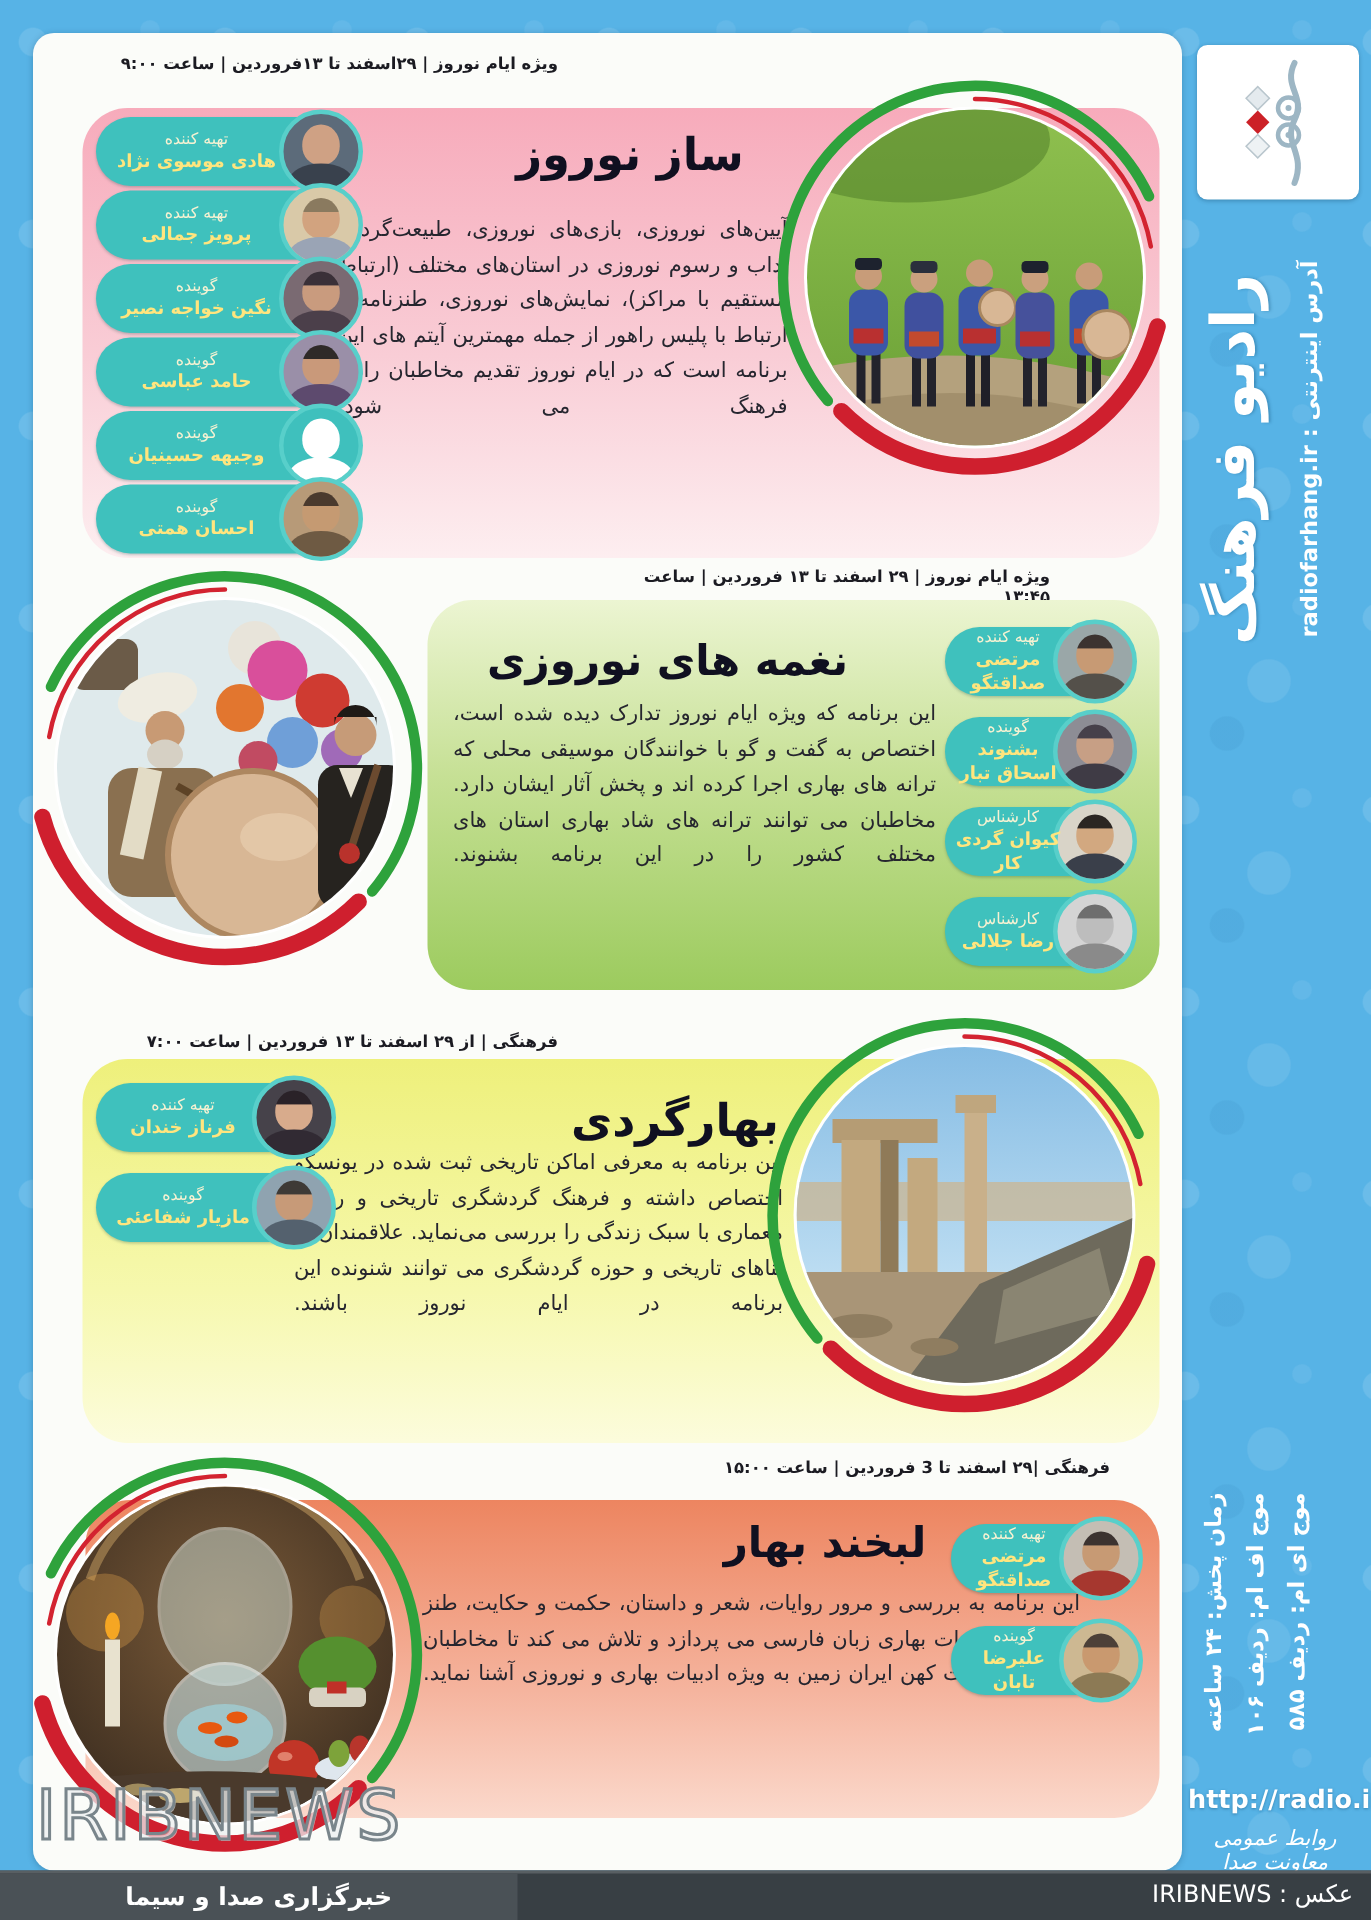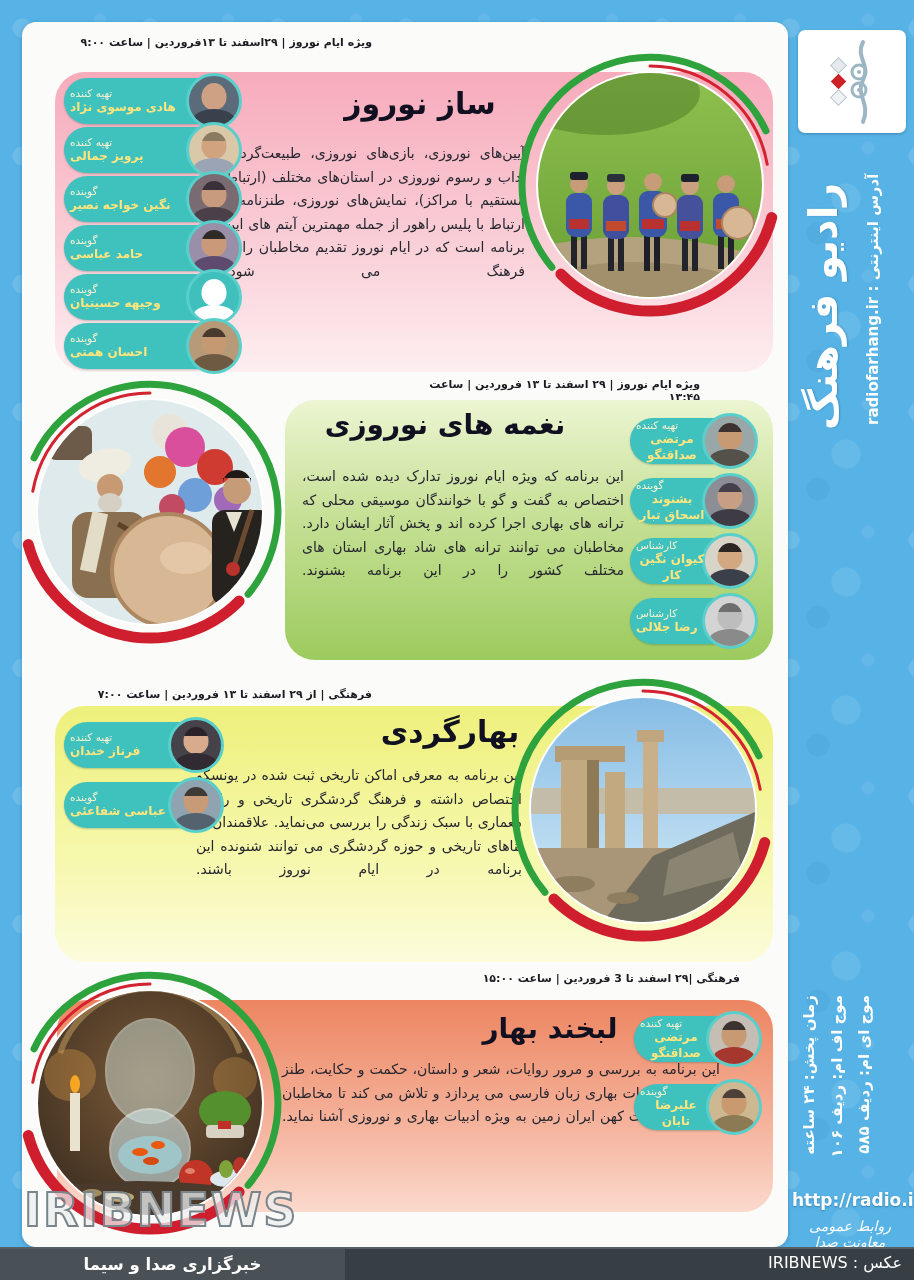--- a/index.html
+++ b/index.html
@@ -22,21 +22,21 @@
   .panel-1{left:55px;top:72px;width:718px;height:300px;background:linear-gradient(180deg,#f7abbb 0%,#f9cdd6 55%,#fdeef0 100%);}
   .panel-2{left:285px;top:400px;width:488px;height:260px;background:linear-gradient(180deg,#ecf5d2 0%,#c6e095 45%,#9ccb5e 100%);}
   .panel-3{left:55px;top:706px;width:718px;height:256px;background:linear-gradient(180deg,#eef07b 0%,#f6f8ad 60%,#fcfcdc 100%);}
   .panel-4{left:57px;top:1000px;width:716px;height:212px;background:linear-gradient(180deg,#ed8560 0%,#f5b49e 60%,#fbd9cc 100%);}
   .sec-header{position:absolute;direction:rtl;text-align:right;font-size:11px;font-weight:bold;color:#1b1b22;}
   .sec-title{position:absolute;direction:rtl;text-align:center;font-weight:bold;color:#101020;}
   .sec-body{position:absolute;direction:rtl;text-align:justify;color:#26262f;font-size:14px;line-height:1.68;}
   .sec-body:after{content:"";display:inline-block;width:100%;}
   
   .chip{position:absolute;height:46px;border-radius:23px;background:#3fc1bd;box-shadow:0 1px 2px rgba(0,60,60,.25);}
-  .chip-t{position:absolute;inset:0;right:40px;left:6px;display:flex;flex-direction:column;justify-content:center;text-align:center;direction:rtl;align-items:flex-end;}
+  .chip-t{position:absolute;inset:0;right:40px;left:6px;display:flex;flex-direction:column;justify-content:center;text-align:center;direction:rtl;}
   .role{font-size:10.5px;color:#f7f2d2;line-height:1.25;}
   .pname{font-size:12px;font-weight:bold;color:#ffe57e;line-height:1.3;}
   .av{position:absolute;right:-10px;top:-5px;width:56px;height:56px;border-radius:50%;border:3px solid #58cfca;overflow:hidden;background:var(--bg,#8aa);box-sizing:border-box;}
   .av::before{content:"";position:absolute;left:50%;top:7px;transform:translateX(-50%);width:25px;height:27px;border-radius:50% 50% 46% 46%;
     background:linear-gradient(180deg,var(--hair,#333) 0%,var(--hair,#333) 34%,var(--skin,#d9b08c) 35%);}
   .av::after{content:"";position:absolute;left:50%;bottom:-7px;transform:translateX(-50%);width:43px;height:24px;border-radius:50% 50% 0 0;background:var(--shirt,#404a55);}
   .a-s1-0{--bg:#5c6b7a;--hair:#cfa184;--skin:#cfa184;--shirt:#39414d}
   .a-s1-1{--bg:#d9c9a8;--hair:#8a7a5f;--skin:#d2a37f;--shirt:#9aa4b5}
   .a-s1-2{--bg:#7a6a72;--hair:#3a3038;--skin:#c99b7e;--shirt:#4b3f4a}
   .a-s1-3{--bg:#9a8fa8;--hair:#2f2a28;--skin:#c9997a;--shirt:#5d4a6e}
@@ -56,21 +56,21 @@
   .logo-box{left:798px;top:30px;width:108px;height:103px;background:#fff;border-radius:7px;box-shadow:0 1px 3px rgba(0,40,70,.3);display:flex;align-items:center;justify-content:center;}
   .station{font-size:40px;font-weight:bold;text-shadow:0 1px 2px rgba(20,80,120,.35);}
   .webaddr{font-size:15px;font-weight:bold;}
   .wavecol{font-size:15px;font-weight:bold;width:190px;text-align:right;}
   .radiourl{left:792px;top:1190px;width:118px;text-align:center;color:#fff;font-size:17px;font-weight:bold;text-shadow:0 1px 2px rgba(20,80,120,.5);}
   .prsig{left:790px;top:1218px;width:120px;text-align:center;color:#fff;font-size:14px;font-style:italic;direction:rtl;}
   
   .bottom-bar{left:0;top:1247px;width:914px;height:33px;background:#383f44;border-top:2px solid #585f63;box-sizing:border-box;}
   .agency-box{left:0;top:1249px;width:345px;height:31px;background:#4a5156;color:#fff;font-weight:bold;font-size:16.5px;display:flex;align-items:center;justify-content:center;direction:rtl;}
   .credit{right:12px;top:1253px;color:#fff;font-size:16px;direction:rtl;}
-  .watermark{left:24px;top:1183px;font-size:46px;font-weight:bold;letter-spacing:2px;color:rgba(225,228,230,.45);
+  .watermark{left:24px;top:1183px;font-size:46px;font-weight:normal;letter-spacing:2px;color:rgba(225,228,230,.45);
     -webkit-text-stroke:2px #79858b;text-shadow:1px 1px 0 rgba(255,255,255,.55);z-index:6;}
 </style>
 </head>
 <body>
 
 <div class="abs board"></div>
 
 <div class="sec-header" style="left:38px;top:36px;width:334px;">ویژه ایام نوروز | ۲۹اسفند تا ۱۳فروردین | ساعت ۹:۰۰</div>
 <div class="panel panel-1"></div>
 <div class="sec-title" style="left:270px;top:86px;width:300px;font-size:30px;">ساز نوروز</div>
@@ -176,21 +176,21 @@
 <div class="chip" style="left:64px;top:323px;width:168px;z-index:4;">
   <div class="av a-s1-5"></div>
   <div class="chip-t">
       <div class="role">گوینده</div>
   <div class="pname">احسان همتی</div>
     </div>
 </div>
 
 <div class="sec-header" style="left:420px;top:378px;width:280px;">ویژه ایام نوروز |  ۲۹ اسفند تا ۱۳ فروردین  | ساعت ۱۳:۴۵</div>
 <div class="panel panel-2"></div>
-<div class="sec-title" style="left:320px;top:408px;width:250px;font-size:28px;">نغمه های نوروزی</div>
+<div class="sec-title" style="left:320px;top:424px;width:250px;font-size:28px;">نغمه های نوروزی</div>
 <div class="sec-body" style="left:302px;top:465px;width:322px;">این برنامه که ویژه ایام نوروز تدارک دیده شده است، اختصاص به گفت و گو با خوانندگان موسیقی محلی که ترانه های بهاری اجرا کرده اند و پخش آثار ایشان دارد. مخاطبان می توانند ترانه های شاد بهاری استان های مختلف کشور را در این برنامه بشنوند.</div>
 
 <svg class="medal" style="left:0px;top:362px;z-index:3;" viewBox="0 0 300 300">
   <defs>
       <clipPath id="c2">
         <circle cx="150" cy="150" r="112"></circle>
       </clipPath>
     </defs>
   <g transform="scale(-1,1) translate(-300,0)">
     <path d="M51.9,232.3 A128,128 0 1 1 266.0,95.9" fill="none" stroke="#2ea23c" stroke-width="7" stroke-linecap="round"></path>
@@ -238,34 +238,34 @@
   <div class="av a-s2-1"></div>
   <div class="chip-t">
       <div class="role">گوینده</div>
   <div class="pname">بشنوند اسحاق تبار</div>
     </div>
 </div>
 <div class="chip" style="left:630px;top:538px;width:118px;z-index:4;">
   <div class="av a-s2-2"></div>
   <div class="chip-t">
       <div class="role">کارشناس</div>
-  <div class="pname">کیوان نگین کار</div>
+  <div class="pname">کیوان گردی کار</div>
     </div>
 </div>
 <div class="chip" style="left:630px;top:598px;width:118px;z-index:4;">
   <div class="av a-s2-3"></div>
   <div class="chip-t">
       <div class="role">کارشناس</div>
   <div class="pname">رضا جلالی</div>
     </div>
 </div>
 
 <div class="sec-header" style="left:40px;top:688px;width:332px;">فرهنگی | از ۲۹ اسفند تا ۱۳ فروردین | ساعت ۷:۰۰</div>
 <div class="panel panel-3"></div>
-<div class="sec-title" style="left:335px;top:714px;width:230px;font-size:30px;">بهارگردی</div>
+<div class="sec-title" style="left:335px;top:730px;width:230px;font-size:30px;">بهارگردی</div>
 <div class="sec-body" style="left:196px;top:764px;width:326px;">این برنامه به معرفی اماکن تاریخی ثبت شده در یونسکو اختصاص داشته و فرهنگ گردشگری تاریخی و رابطه معماری با سبک زندگی را بررسی می‌نماید. علاقمندان به بناهای تاریخی و حوزه گردشگری می توانند شنونده این برنامه در ایام نوروز باشند.</div>
 
 <svg class="medal" style="left:493px;top:660px;z-index:3;" viewBox="0 0 300 300">
   <defs>
     <clipPath id="c3">
         <circle cx="150" cy="150" r="112"></circle>
       </clipPath>
     <linearGradient id="sky3" x1="0" y1="0" x2="0" y2="1">
       <stop offset="0" stop-color="#85bce4"></stop>
         <stop offset="1" stop-color="#d6ecf8"></stop>
@@ -296,21 +296,21 @@
   <div class="av a-s3-0"></div>
   <div class="chip-t">
       <div class="role">تهیه کننده</div>
   <div class="pname">فرناز خندان</div>
     </div>
 </div>
 <div class="chip" style="left:64px;top:782px;width:150px;z-index:4;">
   <div class="av a-s3-1"></div>
   <div class="chip-t">
       <div class="role">گوینده</div>
-  <div class="pname">عباسی شفاعئی</div>
+  <div class="pname">مازیار شفاعئی</div>
     </div>
 </div>
 
 <div class="sec-header" style="left:460px;top:972px;width:280px;">فرهنگی |۲۹  اسفند تا 3 فروردین | ساعت ۱۵:۰۰</div>
 <div class="panel panel-4"></div>
 <div class="sec-title" style="left:430px;top:1012px;width:240px;font-size:28px;">لبخند بهار</div>
 <div class="sec-body" style="left:282px;top:1058px;width:438px;">این برنامه به بررسی و مرور روایات، شعر و داستان، حکمت و حکایت، طنز و ترانه در ادبیات بهاری زبان فارسی می پردازد و تلاش می کند تا مخاطبان خود را با ادبیات کهن ایران زمین به ویژه ادبیات بهاری و نوروزی آشنا نماید.</div>
 
 <svg class="medal" style="left:0px;top:953px;z-index:3;" viewBox="0 0 300 300">
   <defs>

